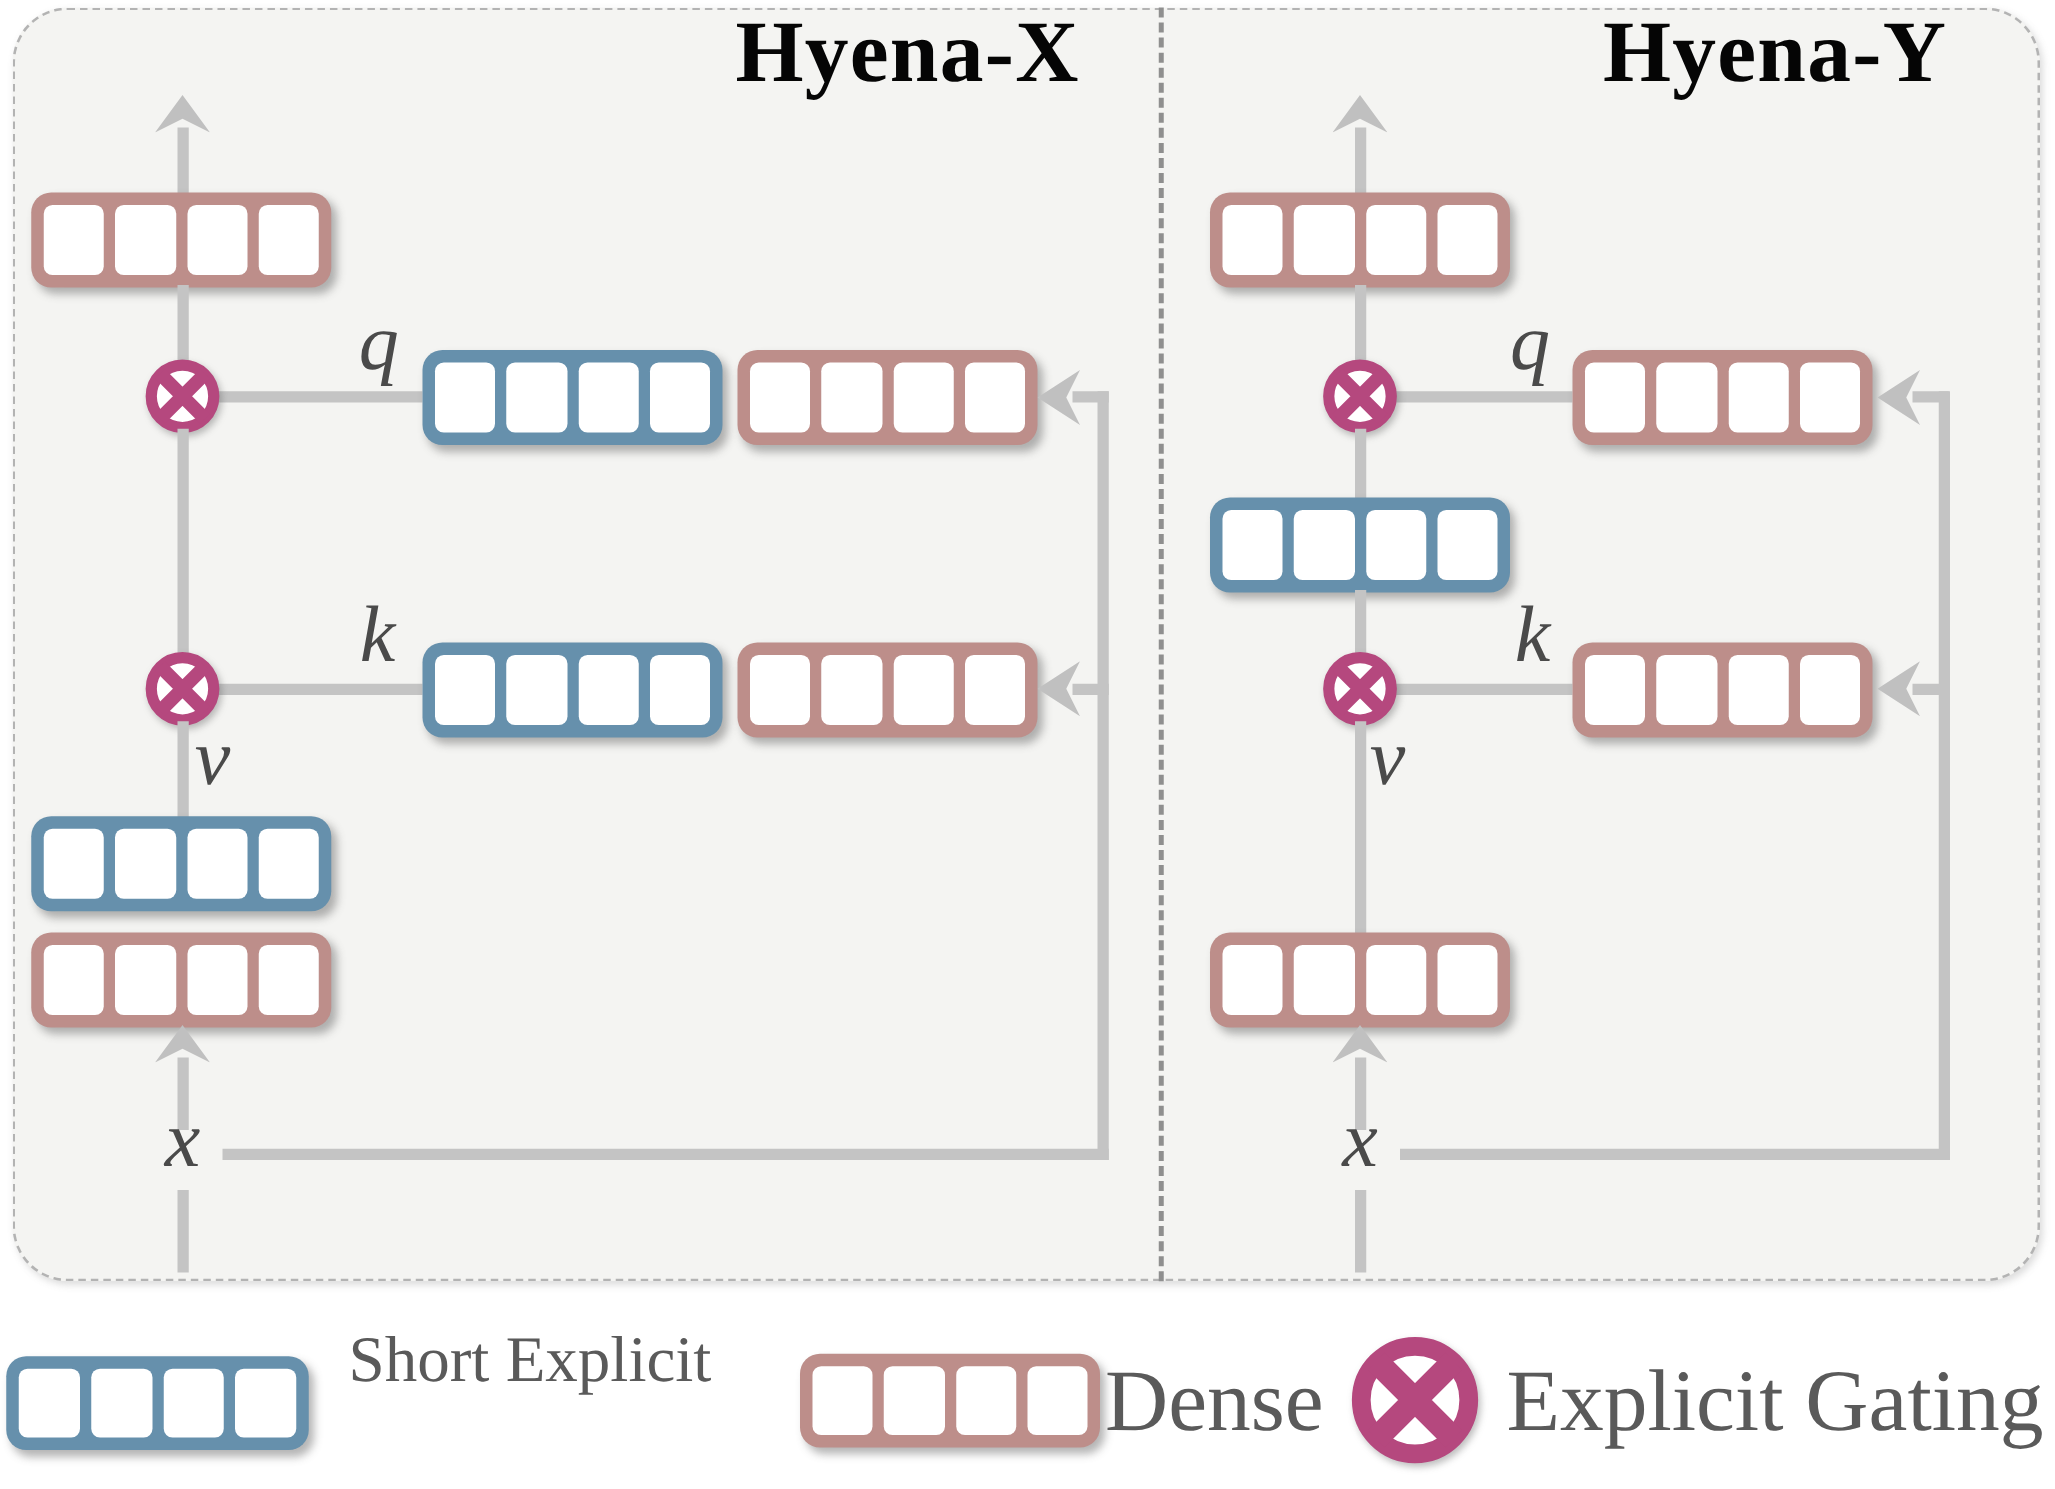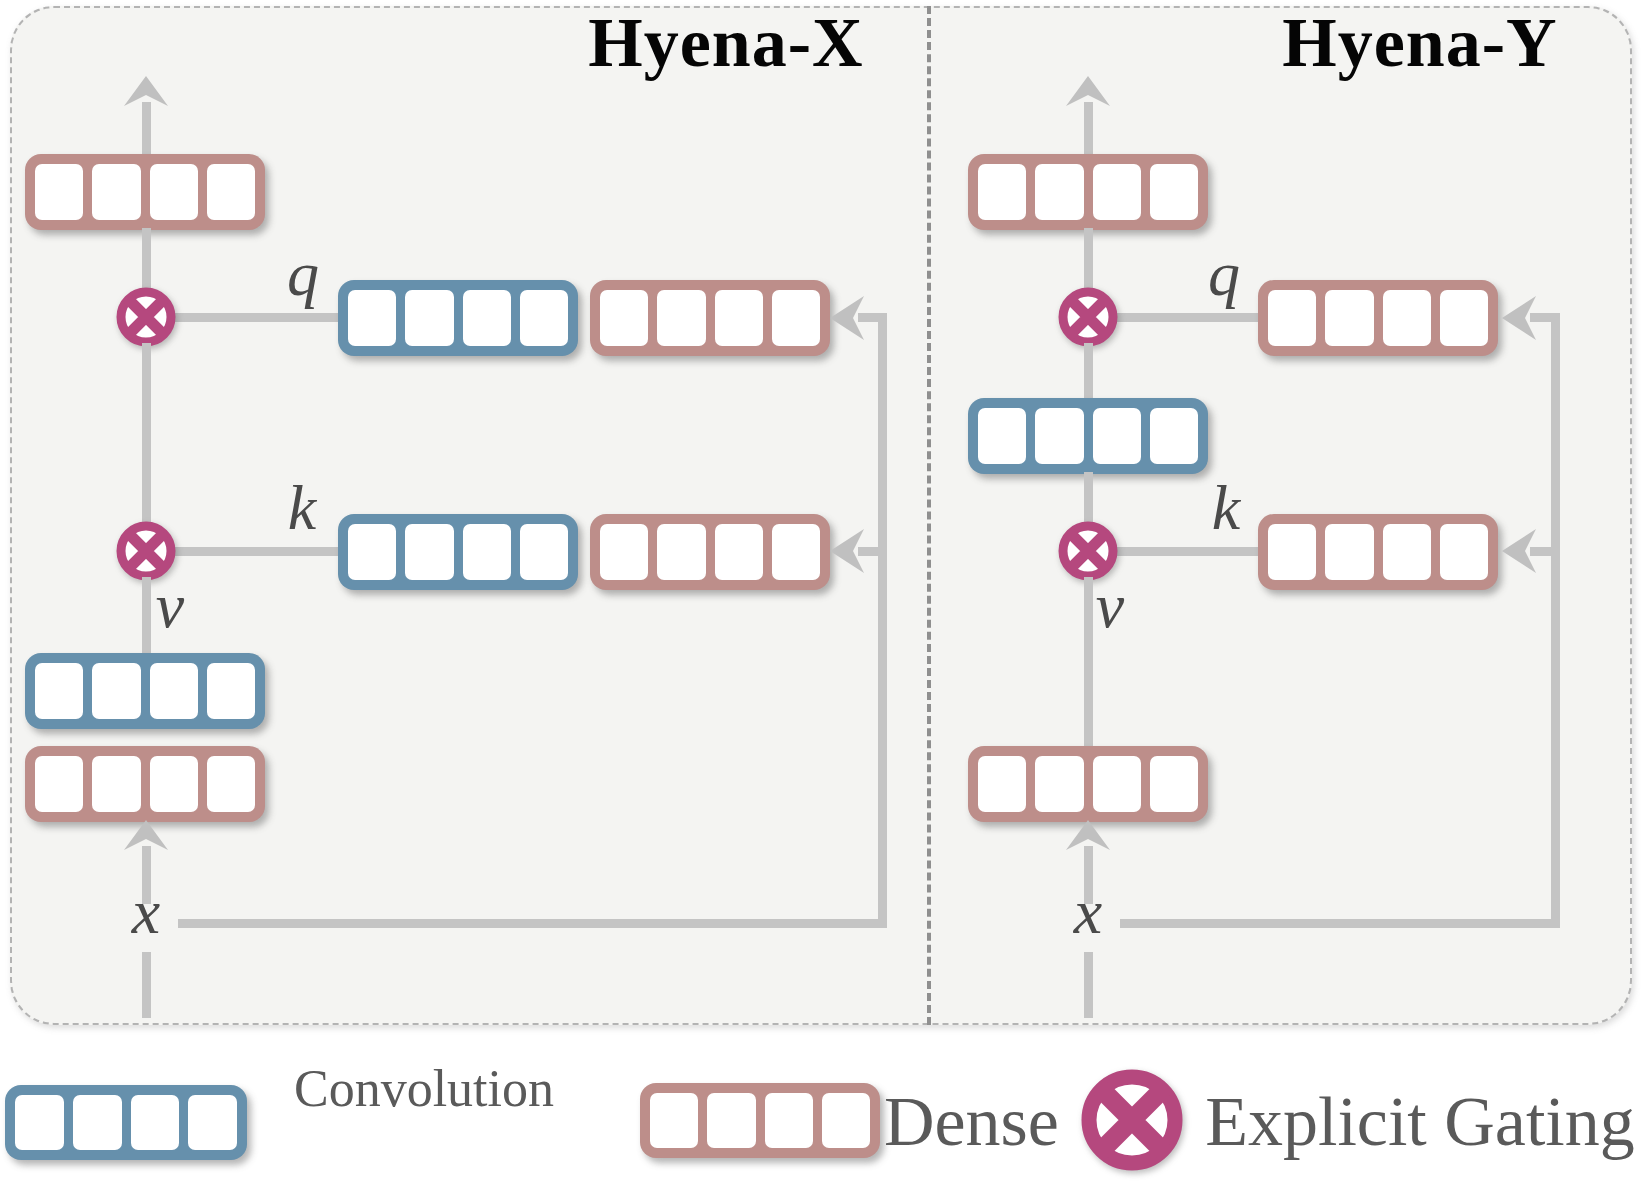--- a/index.html
+++ b/index.html
@@ -208,21 +208,21 @@
   </div>
 
   <div>
     <div class="cbox blue legend-box" style="left:5px;top:1085px;">
         <i></i>
         <i></i>
         <i></i>
         <i></i>
       </div>
     <div class="leg-label leg-conv">
-      <div>Convolution</div>
+      <div>Short Explicit</div>
     </div>
 
     <div class="cbox pink" style="left:640px;top:1083px;width:240px;height:75px;">
         <i></i>
         <i></i>
         <i></i>
         <i></i>
       </div>
     <div class="leg-label leg-one" style="left:884px;top:1087px;width:160px;">Dense</div>
 

